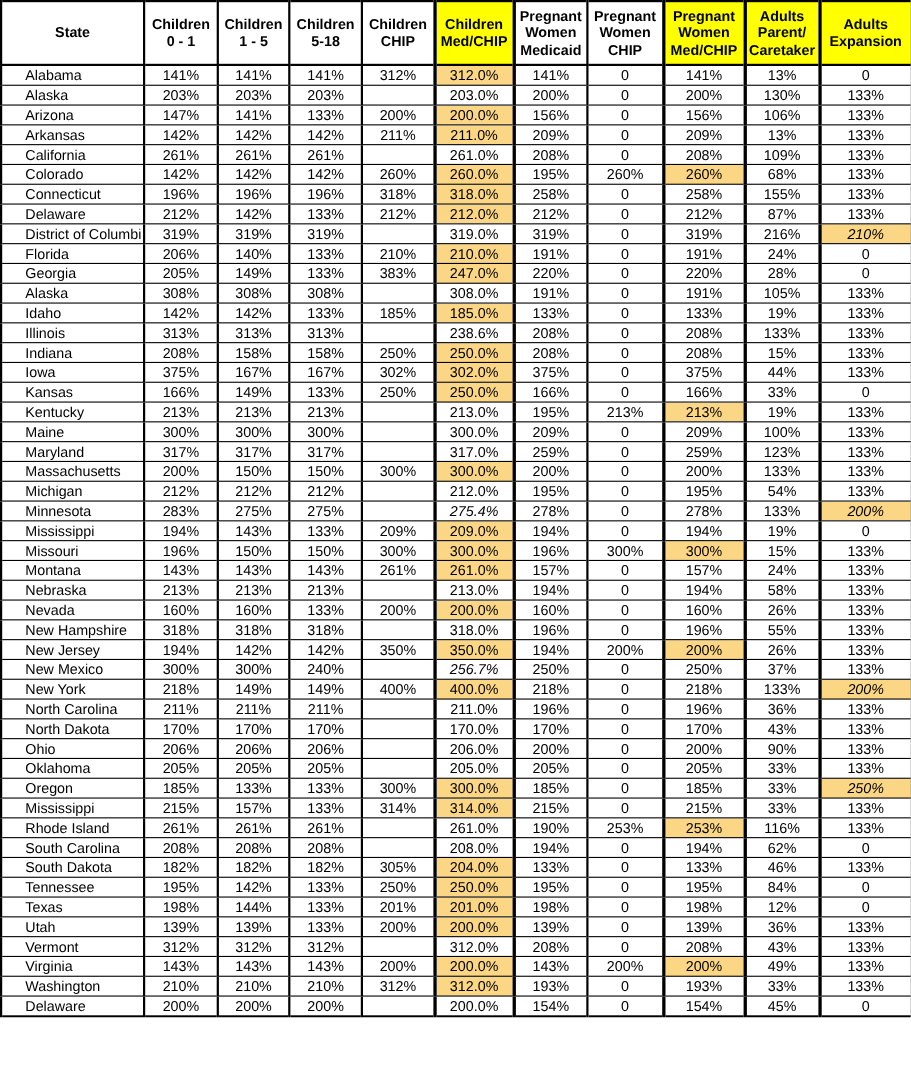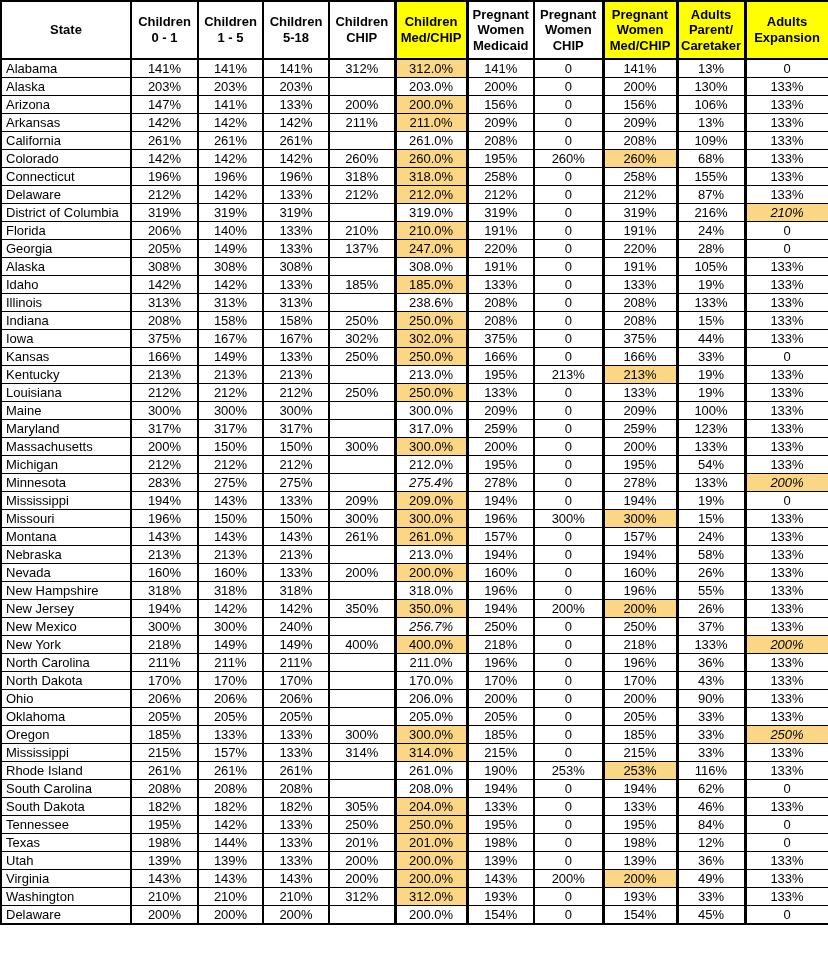--- a/index.html
+++ b/index.html
@@ -7,21 +7,21 @@
   .wrap{width:828px;}
   table{border-collapse:collapse;table-layout:fixed;width:828px;border:2px solid #000;}
   th,td{
     border:1px solid #000;
     border-left-width:2px;border-right-width:2px;
     font-size:13px;color:#000;text-align:center;vertical-align:middle;
     padding:0;height:17px;line-height:1.05;white-space:nowrap;overflow:hidden;
     background:#fff;
   }
   thead th{font-weight:bold;height:56px;line-height:1.2;border-bottom-width:2px;}
-  td.state{text-align:left;padding-left:4px;}
+  td.state{text-align:left;padding-left:21px;}
   th.yellow{background:#FFFF00;}
   td.hl{background:#FBD685;}
   td.it{font-style:italic;}
   
   th:nth-child(6),td:nth-child(6),
   th:nth-child(9),td:nth-child(9),
   th:nth-child(10),td:nth-child(10),
   th:nth-child(11),td:nth-child(11){border-left-width:3px;border-right-width:3px;}
   th:nth-child(1),td:nth-child(1){border-left-width:2px;border-radius:11px;}
 </style>
@@ -187,21 +187,21 @@
           <td>0</td>
           <td>191%</td>
           <td>24%</td>
           <td>0</td>
         </tr>
         <tr>
           <td class="state">Georgia</td>
           <td>205%</td>
           <td>149%</td>
           <td>133%</td>
-          <td>137%</td>
+          <td>383%</td>
           <td class="hl">247.0%</td>
           <td>220%</td>
           <td>0</td>
           <td>220%</td>
           <td>28%</td>
           <td>0</td>
         </tr>
         <tr>
           <td class="state">Alaska</td>
           <td>308%</td>
@@ -287,33 +287,20 @@
           <td>213%</td>
           <td></td>
           <td>213.0%</td>
           <td>195%</td>
           <td>213%</td>
           <td class="hl">213%</td>
           <td>19%</td>
           <td>133%</td>
         </tr>
         <tr>
-          <td class="state">Louisiana</td>
-          <td>212%</td>
-          <td>212%</td>
-          <td>212%</td>
-          <td>250%</td>
-          <td class="hl">250.0%</td>
-          <td>133%</td>
-          <td>0</td>
-          <td>133%</td>
-          <td>19%</td>
-          <td>133%</td>
-        </tr>
-        <tr>
           <td class="state">Maine</td>
           <td>300%</td>
           <td>300%</td>
           <td>300%</td>
           <td></td>
           <td>300.0%</td>
           <td>209%</td>
           <td>0</td>
           <td>209%</td>
           <td>100%</td>
@@ -638,20 +625,33 @@
           <td>133%</td>
           <td>200%</td>
           <td class="hl">200.0%</td>
           <td>139%</td>
           <td>0</td>
           <td>139%</td>
           <td>36%</td>
           <td>133%</td>
         </tr>
         <tr>
+          <td class="state">Vermont</td>
+          <td>312%</td>
+          <td>312%</td>
+          <td>312%</td>
+          <td></td>
+          <td>312.0%</td>
+          <td>208%</td>
+          <td>0</td>
+          <td>208%</td>
+          <td>43%</td>
+          <td>133%</td>
+        </tr>
+        <tr>
           <td class="state">Virginia</td>
           <td>143%</td>
           <td>143%</td>
           <td>143%</td>
           <td>200%</td>
           <td class="hl">200.0%</td>
           <td>143%</td>
           <td>200%</td>
           <td class="hl">200%</td>
           <td>49%</td>

